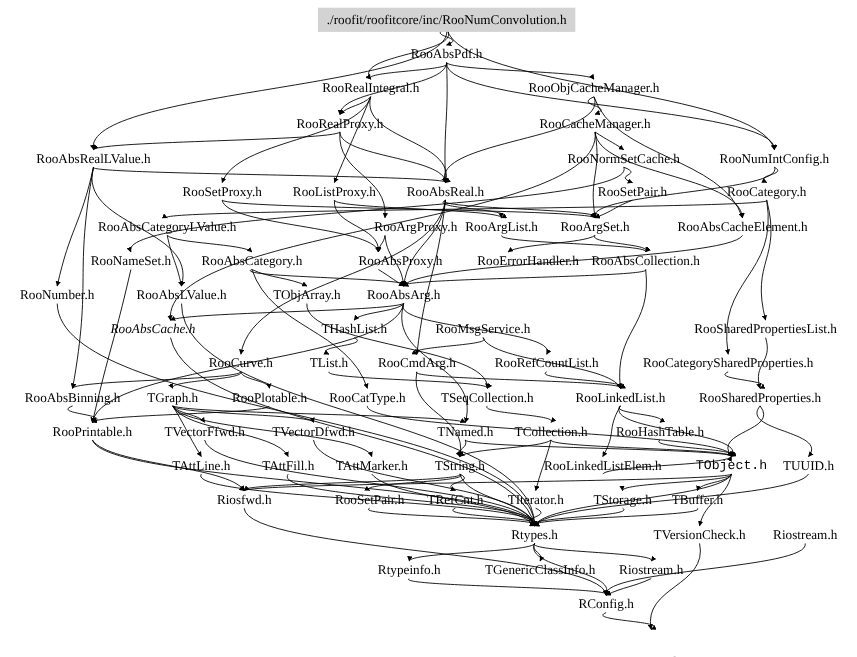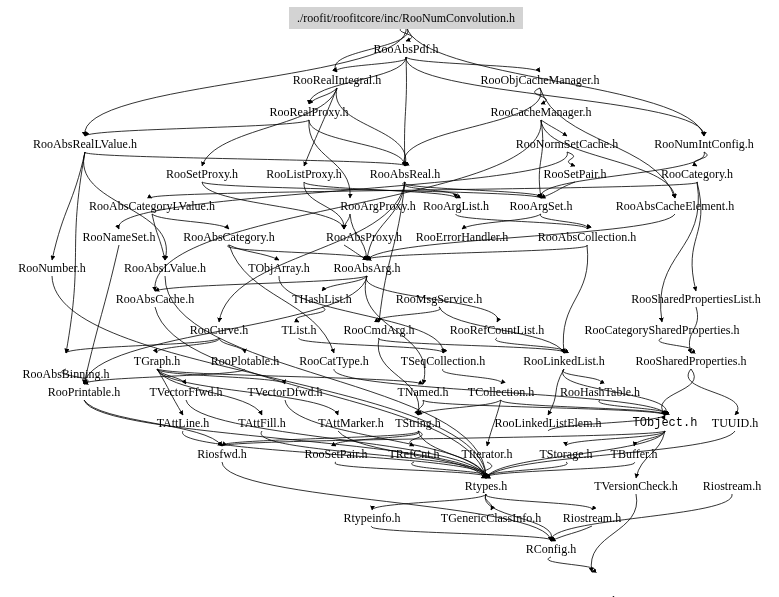--- a/index.html
+++ b/index.html
@@ -169,51 +169,51 @@
     <div class="node" style="left: 575px; top: 174px;">RooSetPair.h</div>
     <div class="node" style="left: 697px; top: 174px;">RooCategory.h</div>
     <div class="node" style="left: 152px; top: 206px;">RooAbsCategoryLValue.h</div>
     <div class="node" style="left: 350px; top: 206px; margin-left: 28px;">RooArgProxy.h</div>
     <div class="node" style="left: 456px; top: 206px;">RooArgList.h</div>
     <div class="node" style="left: 541px; top: 206px;">RooArgSet.h</div>
     <div class="node" style="left: 675px; top: 206px;">RooAbsCacheElement.h</div>
     <div class="node" style="left: 119px; top: 237px;">RooNameSet.h</div>
     <div class="node" style="left: 229px; top: 237px;">RooAbsCategory.h</div>
     <div class="node" style="left: 344px; top: 237px; margin-left: 20px;">RooAbsProxy.h</div>
-    <div class="node" style="left: 462px; top: 237px;">RooErrorHandler.h</div>
+    <div class="node" style="left: 480px; top: 237px;">RooErrorHandler.h</div>
     <div class="node" style="left: 587px; top: 237px;">RooAbsCollection.h</div>
     <div class="node" style="left: 52px; top: 268px;">RooNumber.h</div>
     <div class="node" style="left: 165px; top: 268px;">RooAbsLValue.h</div>
     <div class="node" style="left: 279px; top: 268px;">TObjArray.h</div>
     <div class="node" style="left: 367px; top: 268px;">RooAbsArg.h</div>
-    <div class="node" style="left: 155px; top: 299px;">RooAbsCache.h</div>
+    <div class="node" style="left: 139px; top: 299px; font-style: italic;">RooAbsCache.h</div>
     <div class="node" style="left: 322px; top: 299px;">THashList.h</div>
     <div class="node" style="left: 439px; top: 299px;">RooMsgService.h</div>
     <div class="node" style="left: 696px; top: 299px;">RooSharedPropertiesList.h</div>
     <div class="node" style="left: 219px; top: 330px;">RooCurve.h</div>
     <div class="node" style="left: 299px; top: 330px;">TList.h</div>
     <div class="node" style="left: 379px; top: 330px;">RooCmdArg.h</div>
     <div class="node" style="left: 497px; top: 330px;">RooRefCountList.h</div>
     <div class="node" style="left: 662px; top: 330px;">RooCategorySharedProperties.h</div>
-    <div class="node" style="left: 66px; top: 361px; margin-top: 13px;">RooAbsBinning.h</div>
+    <div class="node" style="left: 66px; top: 361px;">RooAbsBinning.h</div>
     <div class="node" style="left: 157px; top: 361px;">TGraph.h</div>
     <div class="node" style="left: 245px; top: 361px;">RooPlotable.h</div>
     <div class="node" style="left: 334px; top: 361px;">RooCatType.h</div>
     <div class="node" style="left: 443px; top: 361px;">TSeqCollection.h</div>
     <div class="node" style="left: 564px; top: 361px;">RooLinkedList.h</div>
     <div class="node" style="left: 691px; top: 361px;">RooSharedProperties.h</div>
     <div class="node" style="left: 84px; top: 392px;">RooPrintable.h</div>
     <div class="node" style="left: 186px; top: 392px;">TVectorFfwd.h</div>
     <div class="node" style="left: 285px; top: 392px;">TVectorDfwd.h</div>
     <div class="node" style="left: 423px; top: 392px;">TNamed.h</div>
     <div class="node" style="left: 501px; top: 392px;">TCollection.h</div>
     <div class="node" style="left: 600px; top: 392px;">RooHashTable.h</div>
     <div class="node" style="left: 183px; top: 423px;">TAttLine.h</div>
     <div class="node" style="left: 262px; top: 423px;">TAttFill.h</div>
-    <div class="node" style="left: 338px; top: 423px; margin-left: 13px;">TAttMarker.h</div>
+    <div class="node" style="left: 338px; top: 423px;">TAttMarker.h</div>
     <div class="node" style="left: 418px; top: 423px;">TString.h</div>
     <div class="node" style="left: 548px; top: 423px;">RooLinkedListElem.h</div>
     <div class="node" style="left: 665px; top: 423px; font-family: Liberation Mono, monospace;">TObject.h</div>
     <div class="node" style="left: 735px; top: 423px;">TUUID.h</div>
     <div class="node" style="left: 222px; top: 454px;">Riosfwd.h</div>
     <div class="node" style="left: 336px; top: 454px;">RooSetPair.h</div>
     <div class="node" style="left: 414px; top: 454px;">TRefCnt.h</div>
     <div class="node" style="left: 487px; top: 454px;">TIterator.h</div>
     <div class="node" style="left: 566px; top: 454px;">TStorage.h</div>
     <div class="node" style="left: 634px; top: 454px;">TBuffer.h</div>

